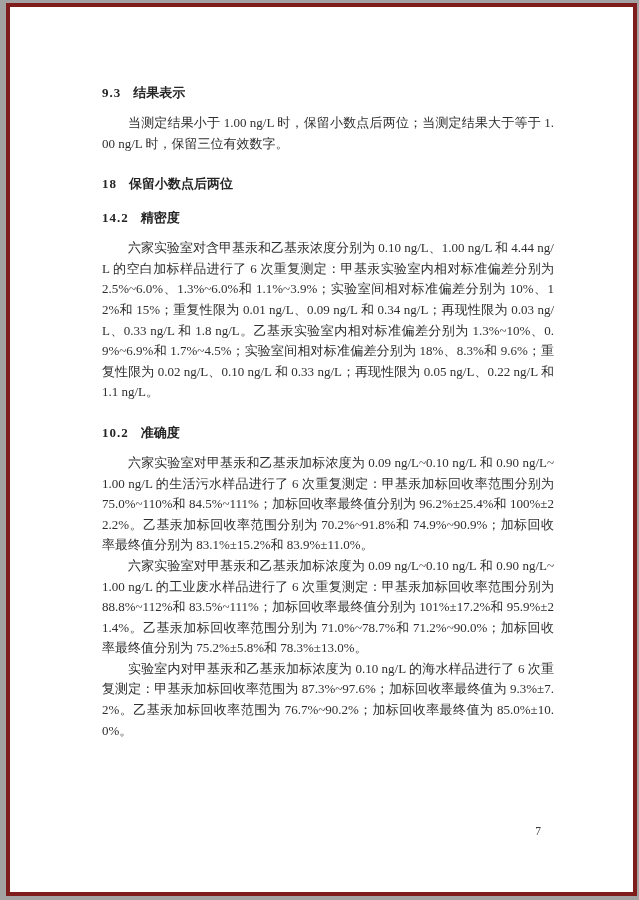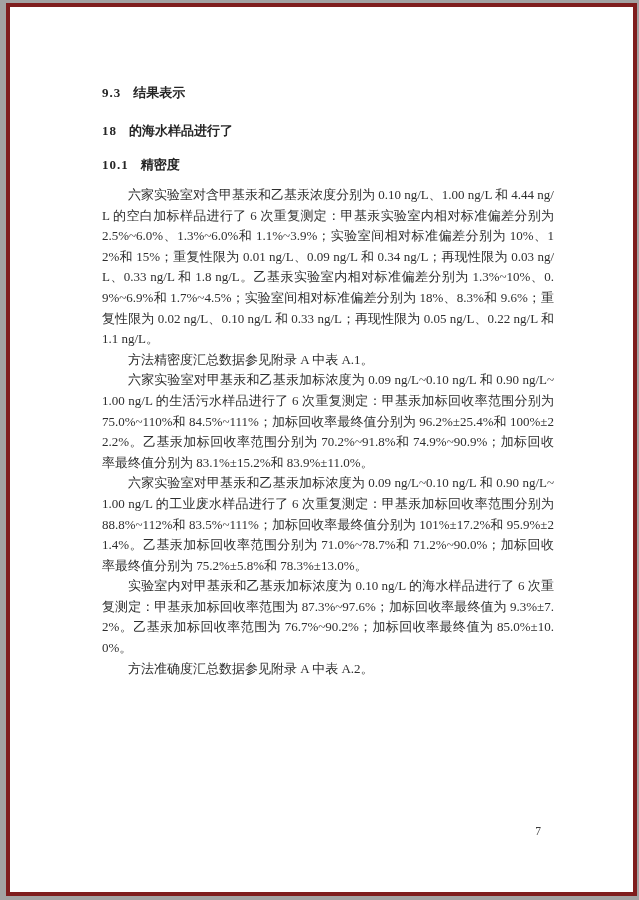--- a/index.html
+++ b/index.html
@@ -51,32 +51,34 @@
 </style>
 </head>
 <body>
 
 <div class="page">
   <div class="content">
 
     <div class="heading h-l2 first">
       <span class="num">9.3</span><span>结果表示</span>
     </div>
+    <p class="para">当测定结果小于 1.00 ng/L 时，保留小数点后两位；当测定结果大于等于 1.00 ng/L 时，保留三位有效数字。</p>
 
     <div class="heading h-l2">
-      <span class="num">18</span><span>的海水样品进行了</span>
+      <span class="num">18</span><span>保留小数点后两位</span>
     </div>
 
     <div class="heading h-l2 after-gap">
-      <span class="num">10.1</span><span>精密度</span>
+      <span class="num">14.2</span><span>精密度</span>
     </div>
     <p class="para">六家实验室对含甲基汞和乙基汞浓度分别为 0.10 ng/L、1.00 ng/L 和 4.44 ng/L 的空白加标样品进行了 6 次重复测定：甲基汞实验室内相对标准偏差分别为 2.5%~6.0%、1.3%~6.0%和 1.1%~3.9%；实验室间相对标准偏差分别为 10%、12%和 15%；重复性限为 0.01 ng/L、0.09 ng/L 和 0.34 ng/L；再现性限为 0.03 ng/L、0.33 ng/L 和 1.8 ng/L。乙基汞实验室内相对标准偏差分别为 1.3%~10%、0.9%~6.9%和 1.7%~4.5%；实验室间相对标准偏差分别为 18%、8.3%和 9.6%；重复性限为 0.02 ng/L、0.10 ng/L 和 0.33 ng/L；再现性限为 0.05 ng/L、0.22 ng/L 和 1.1 ng/L。</p>
-    <p class="para">方法精密度汇总数据参见附录 A 中表 A.1。</p>
 
+    <div class="heading h-l2">
+      <span class="num">10.2</span><span>准确度</span>
+    </div>
     <p class="para">六家实验室对甲基汞和乙基汞加标浓度为 0.09 ng/L~0.10 ng/L 和 0.90 ng/L~1.00 ng/L 的生活污水样品进行了 6 次重复测定：甲基汞加标回收率范围分别为 75.0%~110%和 84.5%~111%；加标回收率最终值分别为 96.2%±25.4%和 100%±22.2%。乙基汞加标回收率范围分别为 70.2%~91.8%和 74.9%~90.9%；加标回收率最终值分别为 83.1%±15.2%和 83.9%±11.0%。</p>
     <p class="para">六家实验室对甲基汞和乙基汞加标浓度为 0.09 ng/L~0.10 ng/L 和 0.90 ng/L~1.00 ng/L 的工业废水样品进行了 6 次重复测定：甲基汞加标回收率范围分别为 88.8%~112%和 83.5%~111%；加标回收率最终值分别为 101%±17.2%和 95.9%±21.4%。乙基汞加标回收率范围分别为 71.0%~78.7%和 71.2%~90.0%；加标回收率最终值分别为 75.2%±5.8%和 78.3%±13.0%。</p>
     <p class="para">实验室内对甲基汞和乙基汞加标浓度为 0.10 ng/L 的海水样品进行了 6 次重复测定：甲基汞加标回收率范围为 87.3%~97.6%；加标回收率最终值为 9.3%±7.2%。乙基汞加标回收率范围为 76.7%~90.2%；加标回收率最终值为 85.0%±10.0%。</p>
-    <p class="para">方法准确度汇总数据参见附录 A 中表 A.2。</p>
 
   </div>
 
   <div class="page-number">7</div>
 </div>
 
 </body></html>

